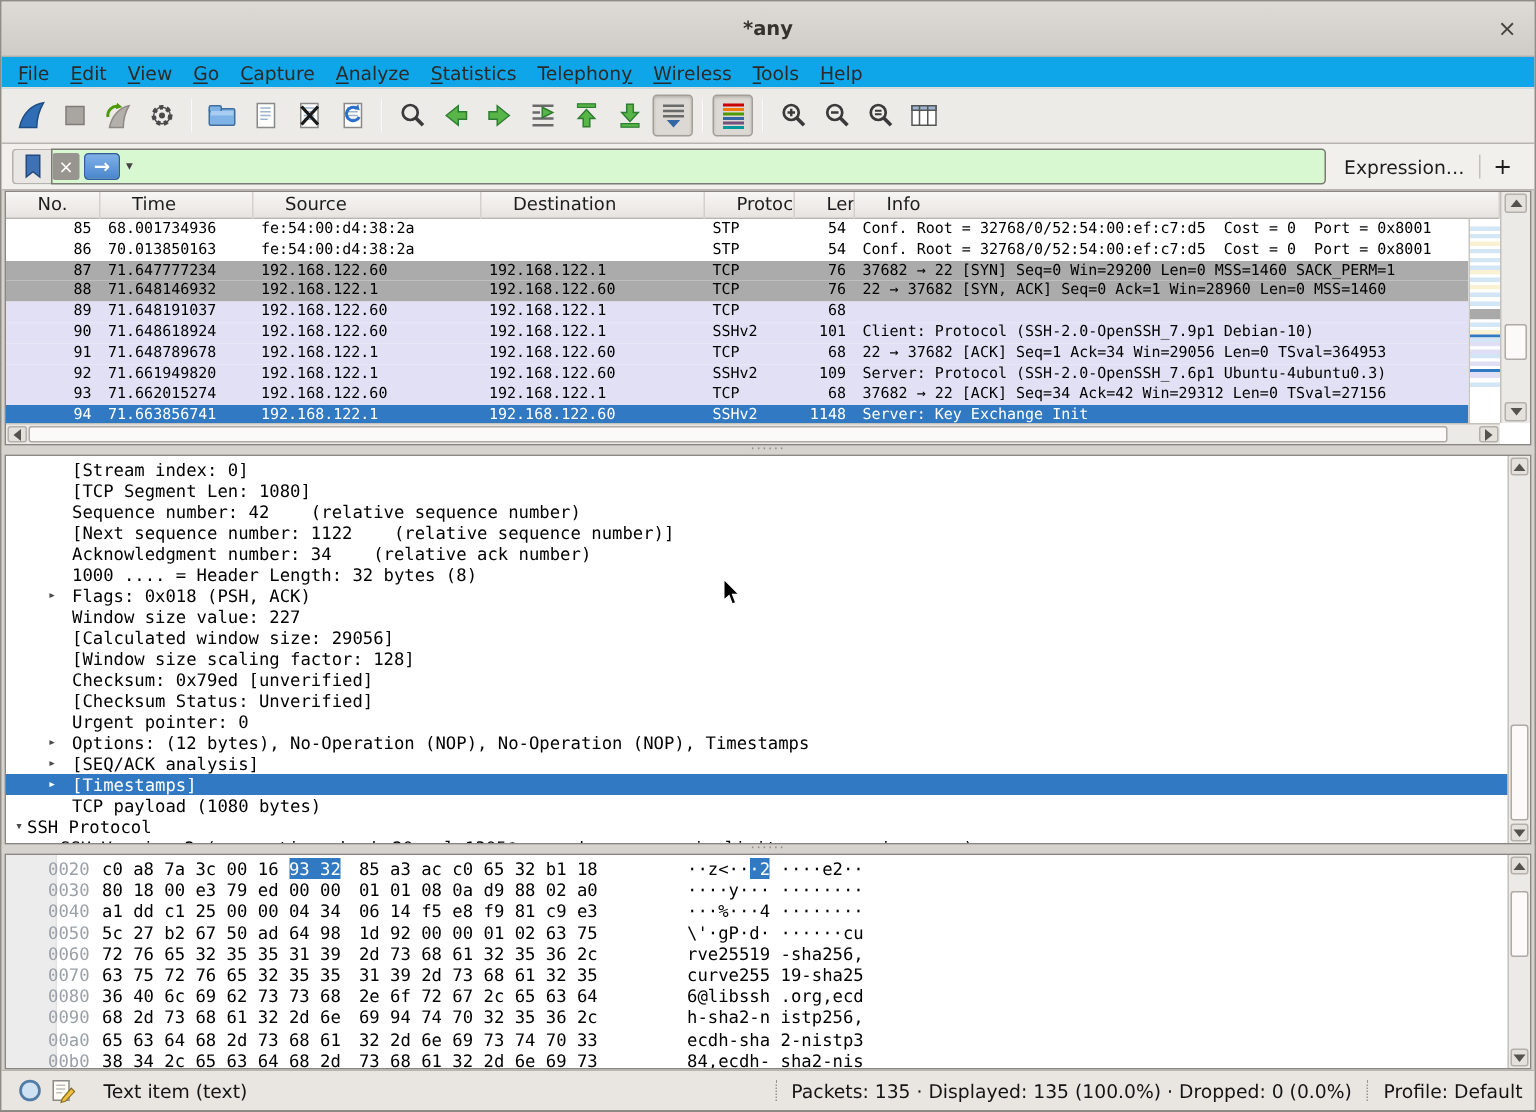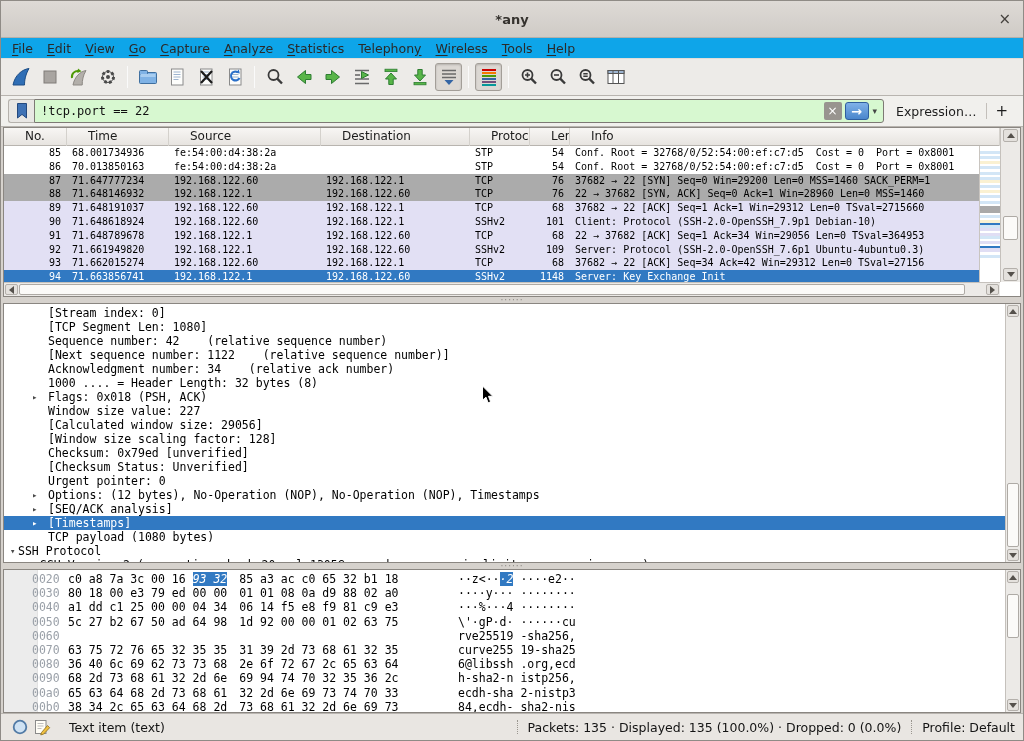--- a/index.html
+++ b/index.html
@@ -73,21 +73,21 @@
   .dvscroll{position:absolute;top:0;right:0;bottom:0;width:15px;background:#eceae7;border-left:1px solid #c5c1bc;}
   
   .hexpane{flex:0 0 144px;height:144px;margin:0 2px;background:#fff;border:1px solid #8a8681;position:relative;overflow:hidden;padding-top:2px;padding-left:24px;}
   .hxstrip{position:absolute;left:0;top:0;bottom:0;width:34px;background:#ececec;border-right:1px solid #e2e2e2;}
   .hxrow{position:relative;height:14.2px;line-height:14.2px;font-family:"DejaVu Sans Mono","Liberation Mono",monospace;font-size:11.5px;color:#000;white-space:pre;}
   .hxoff{position:absolute;left:4px;color:#9aa0a8;}
   .bseg{position:absolute;left:40px;white-space:pre;}
   .bseg .g2{margin-left:12px;}
   .hxa{position:absolute;left:430px;white-space:pre;}
   .hxa .g2{margin-left:7px;}
-  .hl{background:var(--accent);color:#fff;font-style:italic;}
+  .hl{background:var(--accent);color:#fff;}
   
   .statusbar{flex:1;background:#e9e6e2;border-top:1px solid #b8b4af;display:flex;align-items:center;padding:0 8px;}
   .sic{display:flex;align-items:center;justify-content:center;width:22px;height:20px;}
   .sctx{font-size:12.5px;color:#141414;margin-left:16px;}
   .sspacer{flex:1;}
   .ssep{width:1px;height:14px;border-left:1px dotted #9a968f;margin:0 10px;}
   .stext{font-size:12.5px;color:#141414;white-space:pre;}
   .cursor{position:absolute;left:480px;top:384px;pointer-events:none;}
 </style>
 </head>
@@ -252,21 +252,20 @@
       </div>
     </div>
 
   <div class="filterbar">
     <span class="fbookmark">
         <svg width="20" height="20" viewBox="0 0 20 20">
           <path d="M5.5 2.5 h9 v14.5 l-4.5 -3.6 -4.5 3.6 Z" fill="#3f72b5" stroke="#24497e"></path>
         </svg>
       </span>
     <div class="ffield">
-      <span class="ftext">!tcp.port == 22</span>
       <span class="fclear">×</span>
       <span class="fapply">→</span>
       <span class="fcaret">▾</span>
     </div>
     <span class="fexpr">Expression…</span>
     <span class="fsep"></span>
     <span class="fplus">+</span>
   </div>
 
   <div class="plist">
@@ -316,21 +315,20 @@
           <div class="pcell r">76</div>
           <div class="pcell">22 → 37682 [SYN, ACK] Seq=0 Ack=1 Win=28960 Len=0 MSS=1460</div>
         </div>
         <div class="prow c-lav" style="grid-template-columns: 63px 102px 152px 149px 60px 40px minmax(0px, 1fr);">
           <div class="pcell r">89</div>
           <div class="pcell">71.648191037</div>
           <div class="pcell">192.168.122.60</div>
           <div class="pcell">192.168.122.1</div>
           <div class="pcell">TCP</div>
           <div class="pcell r">68</div>
-          <div class="pcell">37682 → 22 [ACK] Seq=1 Ack=1 Win=29312 Len=0 TSval=2715660</div>
         </div>
         <div class="prow c-lav" style="grid-template-columns: 63px 102px 152px 149px 60px 40px minmax(0px, 1fr);">
           <div class="pcell r">90</div>
           <div class="pcell">71.648618924</div>
           <div class="pcell">192.168.122.60</div>
           <div class="pcell">192.168.122.1</div>
           <div class="pcell">SSHv2</div>
           <div class="pcell r">101</div>
           <div class="pcell">Client: Protocol (SSH-2.0-OpenSSH_7.9p1 Debian-10)</div>
         </div>
@@ -475,21 +473,21 @@
       <span>······</span>
     </div>
 
   <div class="hexpane">
     <div class="hxstrip"></div>
     <div id="hxrows">
         <div class="hxrow"><span class="hxoff">0020</span><span class="bseg"><span>c0 a8 7a 3c 00 16 </span><span class="hl">93 32</span><span class="g2">85 a3 ac c0 65 32 b1 18</span></span><span class="hxa"><span>··z&lt;··</span><span class="hl">·2</span><span class="g2">····e2··</span></span></div>
         <div class="hxrow"><span class="hxoff">0030</span><span class="bseg"><span>80 18 00 e3 79 ed 00 00</span><span class="g2">01 01 08 0a d9 88 02 a0</span></span><span class="hxa"><span>····y···</span><span class="g2">········</span></span></div>
         <div class="hxrow"><span class="hxoff">0040</span><span class="bseg"><span>a1 dd c1 25 00 00 04 34</span><span class="g2">06 14 f5 e8 f9 81 c9 e3</span></span><span class="hxa"><span>···%···4</span><span class="g2">········</span></span></div>
         <div class="hxrow"><span class="hxoff">0050</span><span class="bseg"><span>5c 27 b2 67 50 ad 64 98</span><span class="g2">1d 92 00 00 01 02 63 75</span></span><span class="hxa"><span>\'·gP·d·</span><span class="g2">······cu</span></span></div>
-        <div class="hxrow"><span class="hxoff">0060</span><span class="hxa"><span>rve25519</span><span class="g2">-sha256,</span></span></div>
+        <div class="hxrow"><span class="hxoff">0060</span><span class="bseg"><span>72 76 65 32 35 35 31 39</span><span class="g2">2d 73 68 61 32 35 36 2c</span></span><span class="hxa"><span>rve25519</span><span class="g2">-sha256,</span></span></div>
         <div class="hxrow"><span class="hxoff">0070</span><span class="bseg"><span>63 75 72 76 65 32 35 35</span><span class="g2">31 39 2d 73 68 61 32 35</span></span><span class="hxa"><span>curve255</span><span class="g2">19-sha25</span></span></div>
         <div class="hxrow"><span class="hxoff">0080</span><span class="bseg"><span>36 40 6c 69 62 73 73 68</span><span class="g2">2e 6f 72 67 2c 65 63 64</span></span><span class="hxa"><span>6@libssh</span><span class="g2">.org,ecd</span></span></div>
         <div class="hxrow"><span class="hxoff">0090</span><span class="bseg"><span>68 2d 73 68 61 32 2d 6e</span><span class="g2">69 94 74 70 32 35 36 2c</span></span><span class="hxa"><span>h-sha2-n</span><span class="g2">istp256,</span></span></div>
         <div class="hxrow"><span class="hxoff">00a0</span><span class="bseg"><span>65 63 64 68 2d 73 68 61</span><span class="g2">32 2d 6e 69 73 74 70 33</span></span><span class="hxa"><span>ecdh-sha</span><span class="g2">2-nistp3</span></span></div>
         <div class="hxrow"><span class="hxoff">00b0</span><span class="bseg"><span>38 34 2c 65 63 64 68 2d</span><span class="g2">73 68 61 32 2d 6e 69 73</span></span><span class="hxa"><span>84,ecdh-</span><span class="g2">sha2-nis</span></span></div>
       </div>
     <div class="dvscroll">
       <div class="sbtn" style="top:1px;left:1px;width:12px;height:12px;">
           <span class="tri up"></span>
         </div>

